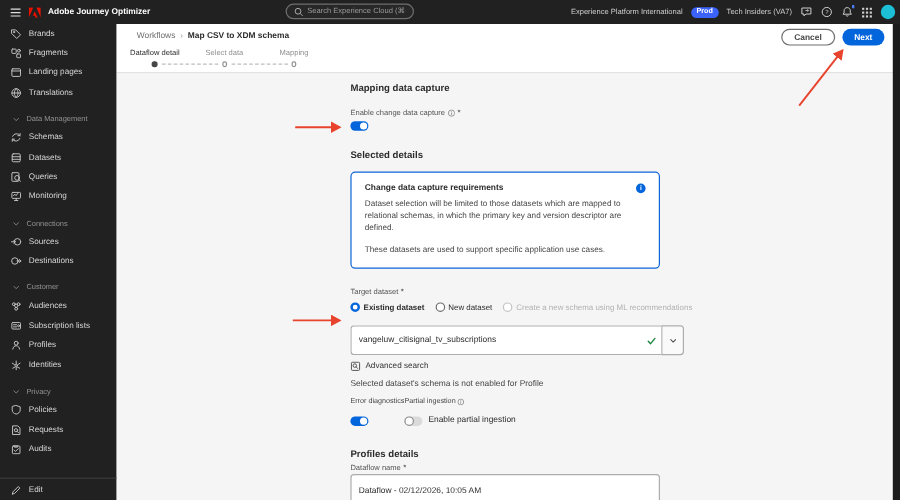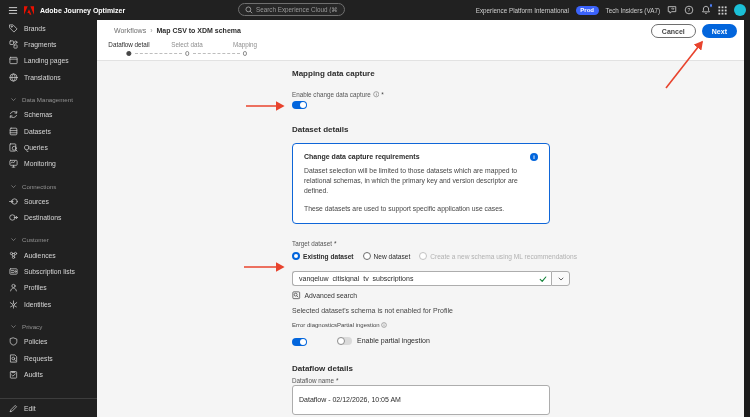--- a/index.html
+++ b/index.html
@@ -68,21 +68,21 @@
   .binfo{width:8px;height:8px;border-radius:50%;background:#0265dc;color:#fff;font-size:5.5px;font-weight:700;display:flex;align-items:center;justify-content:center;flex:none}
   .infobox-body{font-size:6.8px;color:#464646;line-height:1.45;margin-top:5px}
   .radios{display:flex;align-items:center;gap:9px;margin-top:5px;white-space:nowrap}
   .radio-opt{display:flex;align-items:center;gap:3px;font-size:6.6px;color:#2c2c2c;cursor:pointer}
   .rb{width:8px;height:8px;border-radius:50%;flex:none;background:#fff}
   .rb.sel{border:2.4px solid #0265dc}
   .rb.un{border:1.1px solid #6e6e6e}
   .rb.dis{border:1.1px solid #c2c2c2}
   .lbl-bold{font-weight:700}
   .lbl-dis{color:#b1b1b1}
-  .combobox{display:flex;margin-top:11px;width:278px;height:15px}
+  .combobox{display:flex;margin-top:11px;width:278px;height:25px}
   .cb-field{flex:1;border:1px solid #adadad;border-right:none;border-radius:3px 0 0 3px;background:#fff;position:relative;display:flex;align-items:center}
   .cb-field input{border:none;outline:none;background:transparent;font-size:7px;color:#2c2c2c;padding:0 14px 0 6px;width:100%;font-family:inherit}
   .cb-check{position:absolute;right:4px;width:8px;height:8px;display:block}
   .cb-btn{width:19px;border:1px solid #adadad;border-radius:0 3px 3px 0;background:#fafafa;display:flex;align-items:center;justify-content:center;cursor:pointer}
   .cv{width:8px;height:8px;display:block}
   .advrow{display:flex;align-items:center;gap:4px;margin-top:5px;cursor:pointer}
   .advtxt{font-size:6.8px;color:#343434}
   .adv-ic{width:8.5px;height:8.5px;display:block}
   .note{font-size:7px;color:#464646;margin-top:7px}
   .diagrow{display:flex;margin-top:8px;align-items:center}
@@ -358,21 +358,21 @@
           <circle cx="5" cy="5" r="4" fill="none" stroke="#6e6e6e" stroke-width=".9"></circle>
           <rect x="4.55" y="4.3" width=".9" height="2.9" fill="#6e6e6e"></rect>
           <rect x="4.55" y="2.7" width=".9" height="1" fill="#6e6e6e"></rect>
         </svg>
       <span class="req">*</span>
     </div>
     <div class="toggle on mt3">
         <span class="knob"></span>
       </div>
 
-    <div class="h2 mt16">Dataset details</div>
+    <div class="h2 mt16">Selected details</div>
 
     <div class="infobox">
       <div class="infobox-title-row">
         <span class="infobox-title">Change data capture requirements</span>
         <span class="binfo">i</span>
       </div>
       <div class="infobox-body">Dataset selection will be limited to those datasets which are mapped to relational schemas, in which the primary key and version descriptor are defined.</div>
       <div class="infobox-body" style="margin-top:8px">These datasets are used to support specific application use cases.</div>
     </div>
 
@@ -445,21 +445,21 @@
         <span class="toggle on" style="display:inline-block"><span class="knob"></span></span>
       </span>
       <span class="partial-wrap">
         <span class="toggle off">
             <span class="knob"></span>
           </span>
         <span class="partial-lbl">Enable partial ingestion</span>
       </span>
     </div>
 
-    <div class="h2 mt14">Dataflow details</div>
+    <div class="h2 mt14">Profiles details</div>
 
     <div class="lblrow mt4">
       <span class="fld-label">Dataflow name</span>
       <span class="req">*</span>
     </div>
     <input class="txtinput" value="Dataflow - 02/12/2026, 10:05 AM" style="">
 
     <div class="lblrow mt9">
       <span class="fld-label">Description</span>
     </div>

